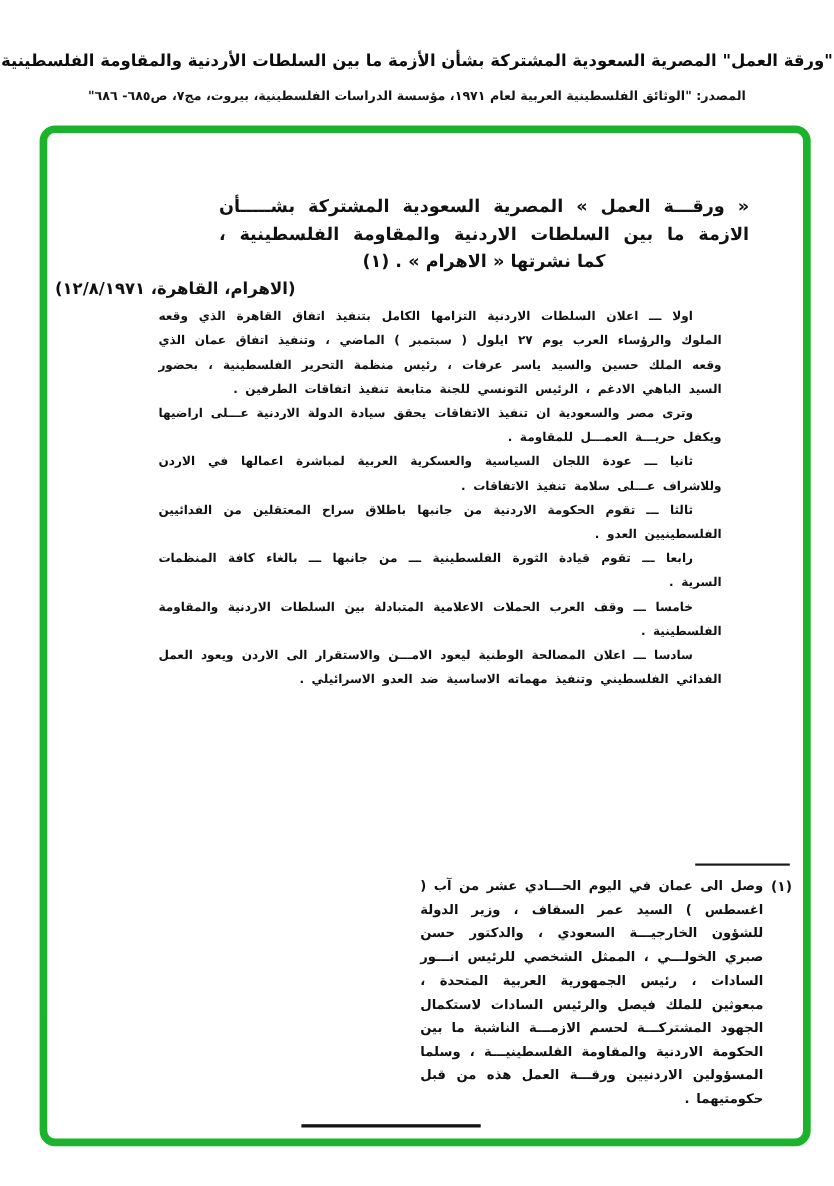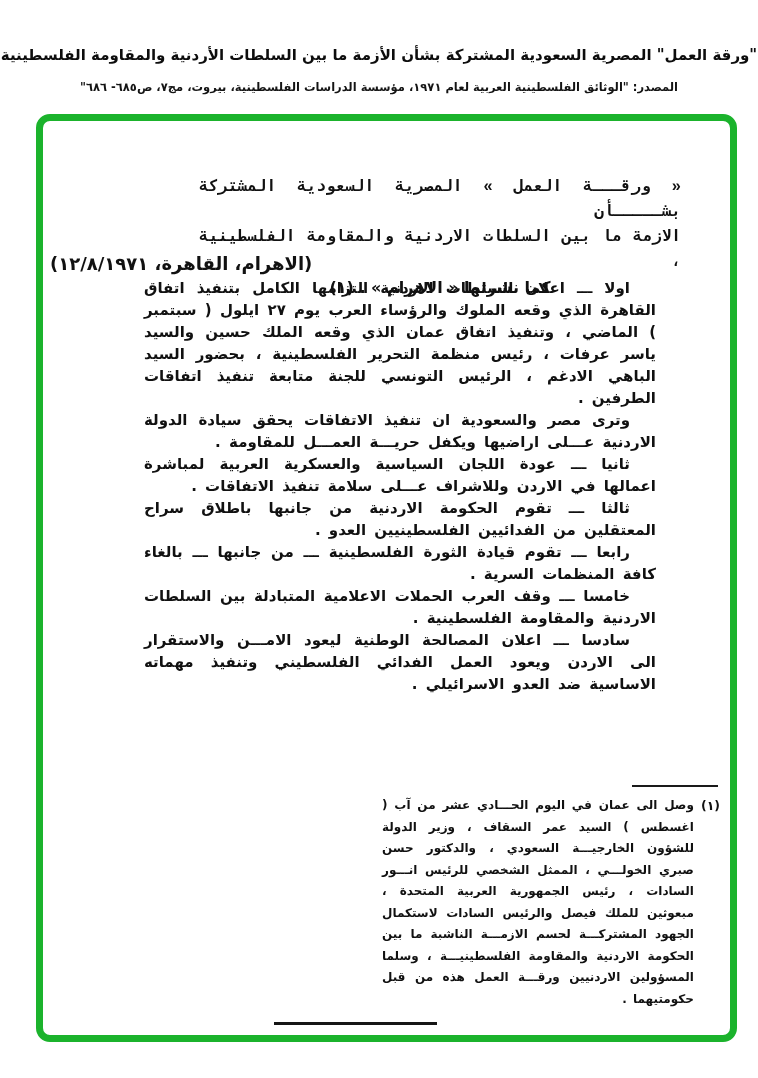--- a/index.html
+++ b/index.html
@@ -39,39 +39,39 @@
     background: #ffffff;
   }
   .doc-title {
     position: absolute;
     right: 49px; top: 54px;
     width: 482px;
     font-size: 16px;
     font-weight: 700;
     line-height: 25px;
   }
-  .t-line.j { text-align: justify; text-align-last: justify; font-family: Liberation Mono, monospace; }
+  .t-line.j { text-align: justify; text-align-last: justify; }
   .t-line.c { text-align: right; text-align-last: center; }
   .dateline {
     position: absolute;
     right: 380px; top: 132px;
     width: 300px;
     text-align: left;
-    font-size: 18px;
+    font-size: 15px;
     font-weight: 700;
     white-space: nowrap;
   }
   .body-col {
     position: absolute;
     right: 74px; top: 156px;
     width: 512px;
   }
   .para {
     margin: 0;
-    font-size: 15px;
+    font-size: 11px;
     font-weight: 700;
     line-height: 22px;
     text-align: justify;
     text-indent: 26px;
     word-spacing: 3px;
   }
   .fn-sep {
     position: absolute;
     right: 12px; top: 664px;
     width: 86px; height: 2px;

